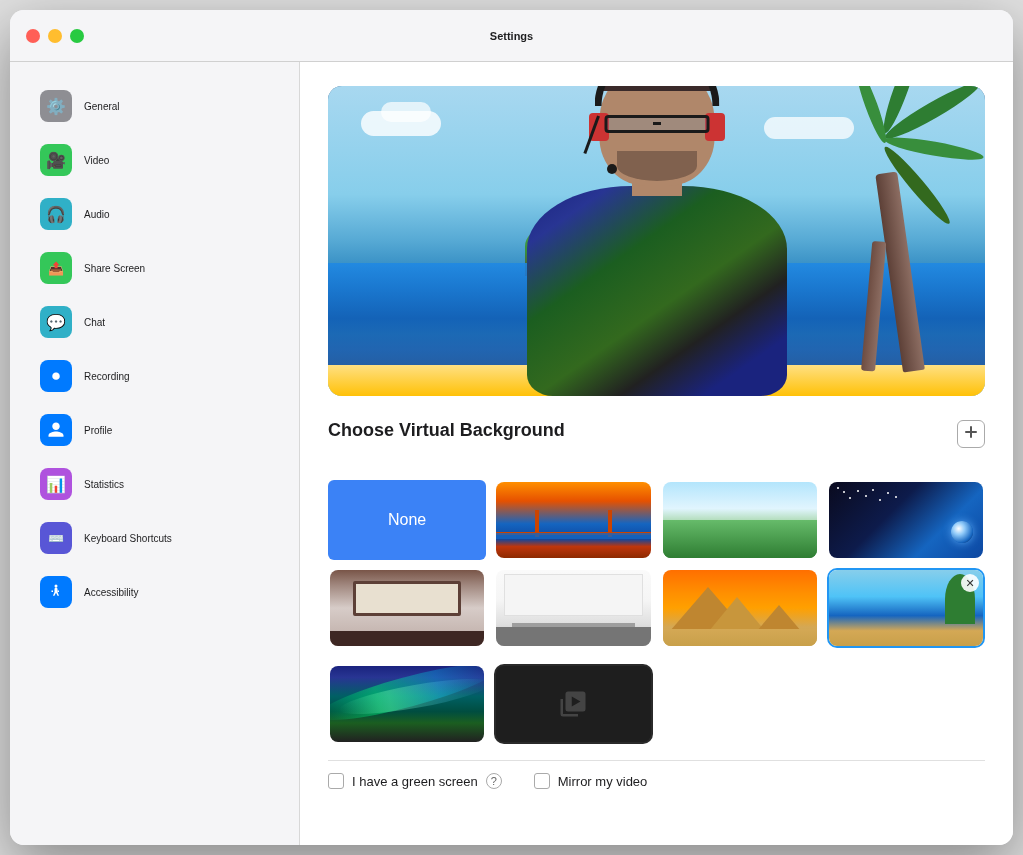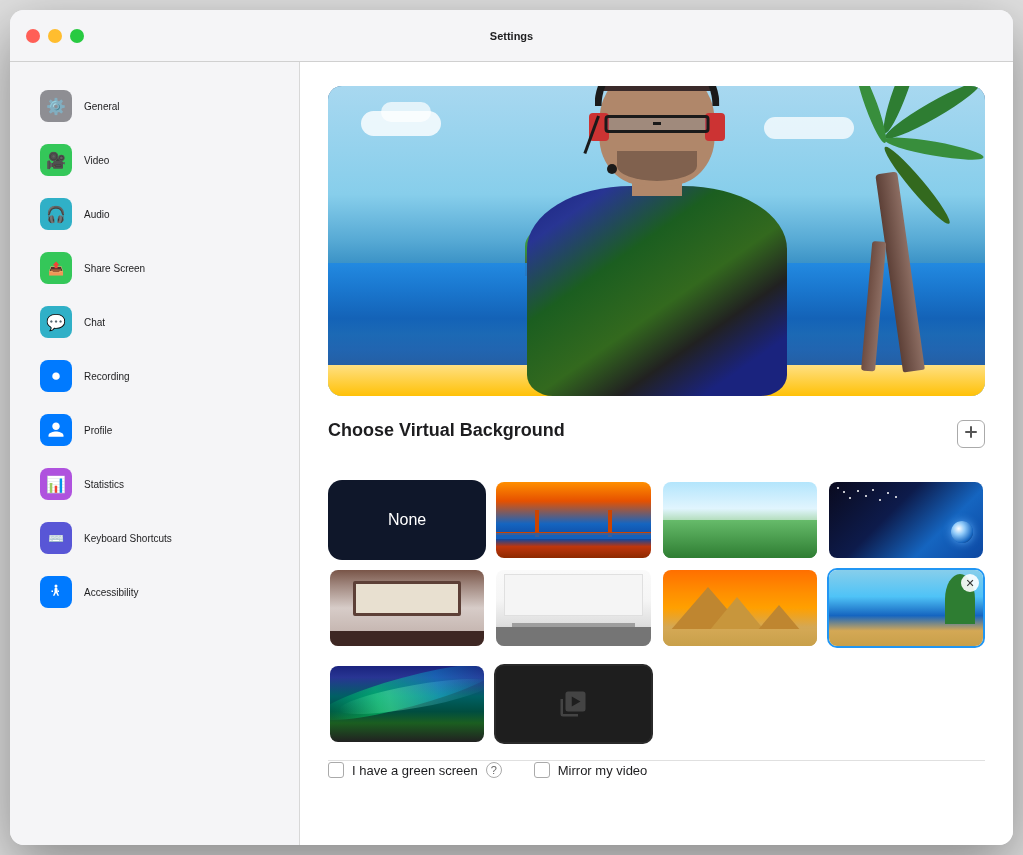--- a/index.html
+++ b/index.html
@@ -146,25 +146,25 @@
       border-radius: 10px;
       overflow: hidden;
       cursor: pointer;
       position: relative;
       border: 2px solid transparent;
     }
     .bg-item.selected {
       border-color: #2196F3;
     }
     .bg-item.none-item {
-      background: #0f172a;
-      display: flex;
-      align-items: center;
-      justify-content: center;
-      border-radius: 14px;
+      background: #3b82f6;
+      display: flex;
+      align-items: center;
+      justify-content: center;
+      border-radius: 6px;
     }
     .none-label {
       color: white;
       font-size: 16px;
       font-weight: 500;
     }
     .bg-delete {
       position: absolute;
       top: 4px;
       right: 4px;
@@ -181,21 +181,21 @@
     .bg-video-placeholder {
       background: #2a2a2a;
       display: flex;
       align-items: center;
       justify-content: center;
     }
     .footer-options {
       display: flex;
       align-items: center;
       gap: 32px;
-      padding-top: 1px;
+      padding-top: 12px;
       border-top: 1px solid #e0e0e0;
     }
     .checkbox-option {
       display: flex;
       align-items: center;
       gap: 8px;
       font-size: 13px;
       color: #1d1d1f;
     }
     .checkbox-box {

